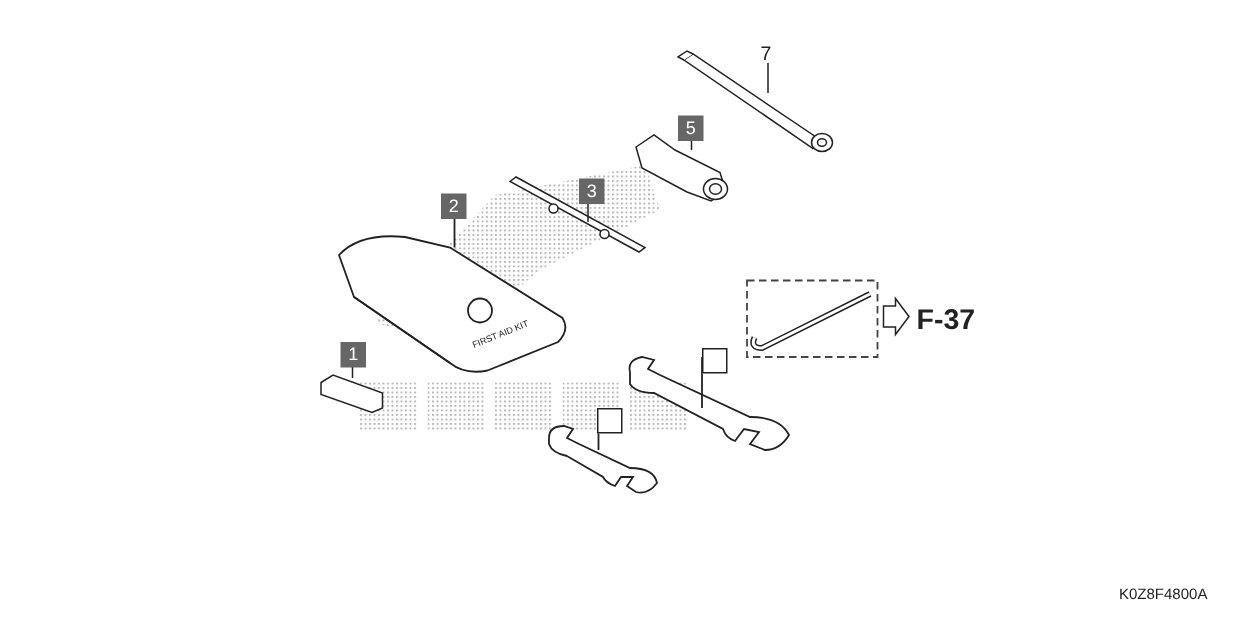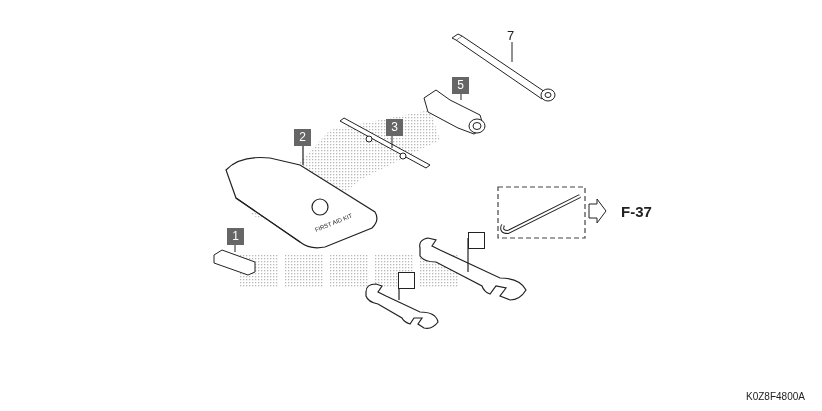--- a/index.html
+++ b/index.html
@@ -5,21 +5,21 @@
   html, body { margin: 0; padding: 0; background: #ffffff; }
   body { width: 822px; height: 411px; position: relative; overflow: hidden;
          font-family: "Liberation Sans", sans-serif; }
   #diagram { position: absolute; left: 0; top: 0; width: 822px; height: 411px; }
   .callout { position: absolute; width: 17px; height: 17px; background: #666666;
              color: #ffffff; font-size: 12px; line-height: 17px; text-align: center;
              font-family: "Liberation Sans", sans-serif; }
   .callout-empty { position: absolute; width: 15px; height: 15px; background: #ffffff;
                    border: 1px solid #222; }
   .plain-num { position: absolute; font-size: 13px; color: #222; }
-  .ref { position: absolute; font-size: 15px; font-weight: bold; color: #222; margin-left: 10px; }
+  .ref { position: absolute; font-size: 19px; font-weight: bold; color: #222; }
   .code { position: absolute; font-size: 10px; color: #222; }
 </style>
 </head>
 <body>
 
 <svg id="diagram" viewBox="0 0 822 411" xmlns="http://www.w3.org/2000/svg">
   <defs>
     <pattern id="dots" width="3" height="3" patternUnits="userSpaceOnUse">
       <rect width="1.3" height="1.3" fill="#b8b8b8"></rect>
     </pattern>

